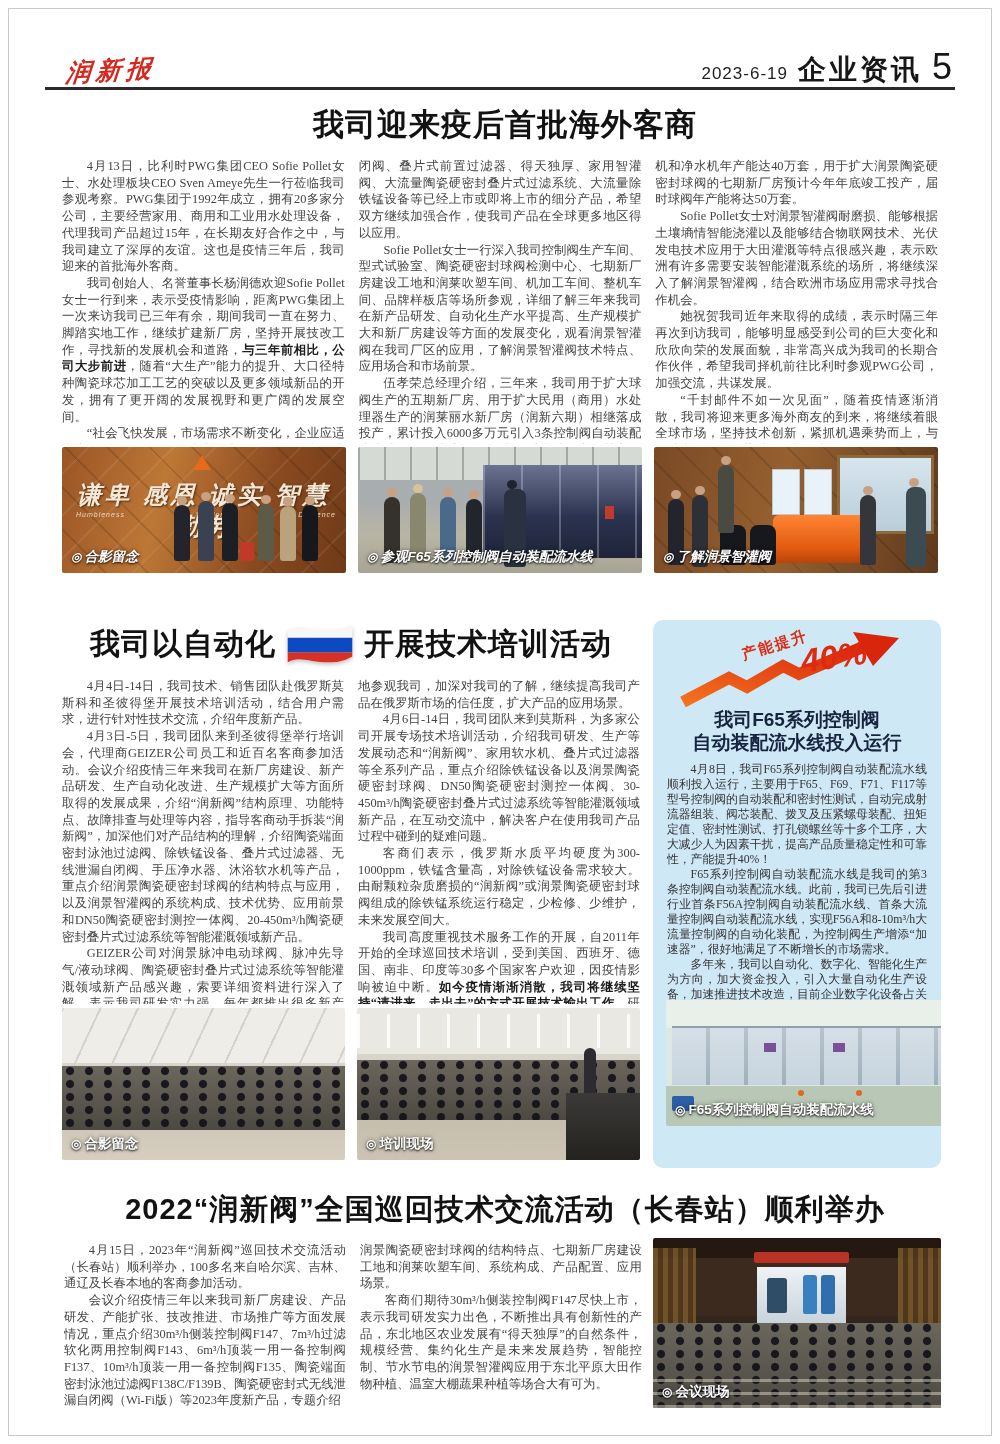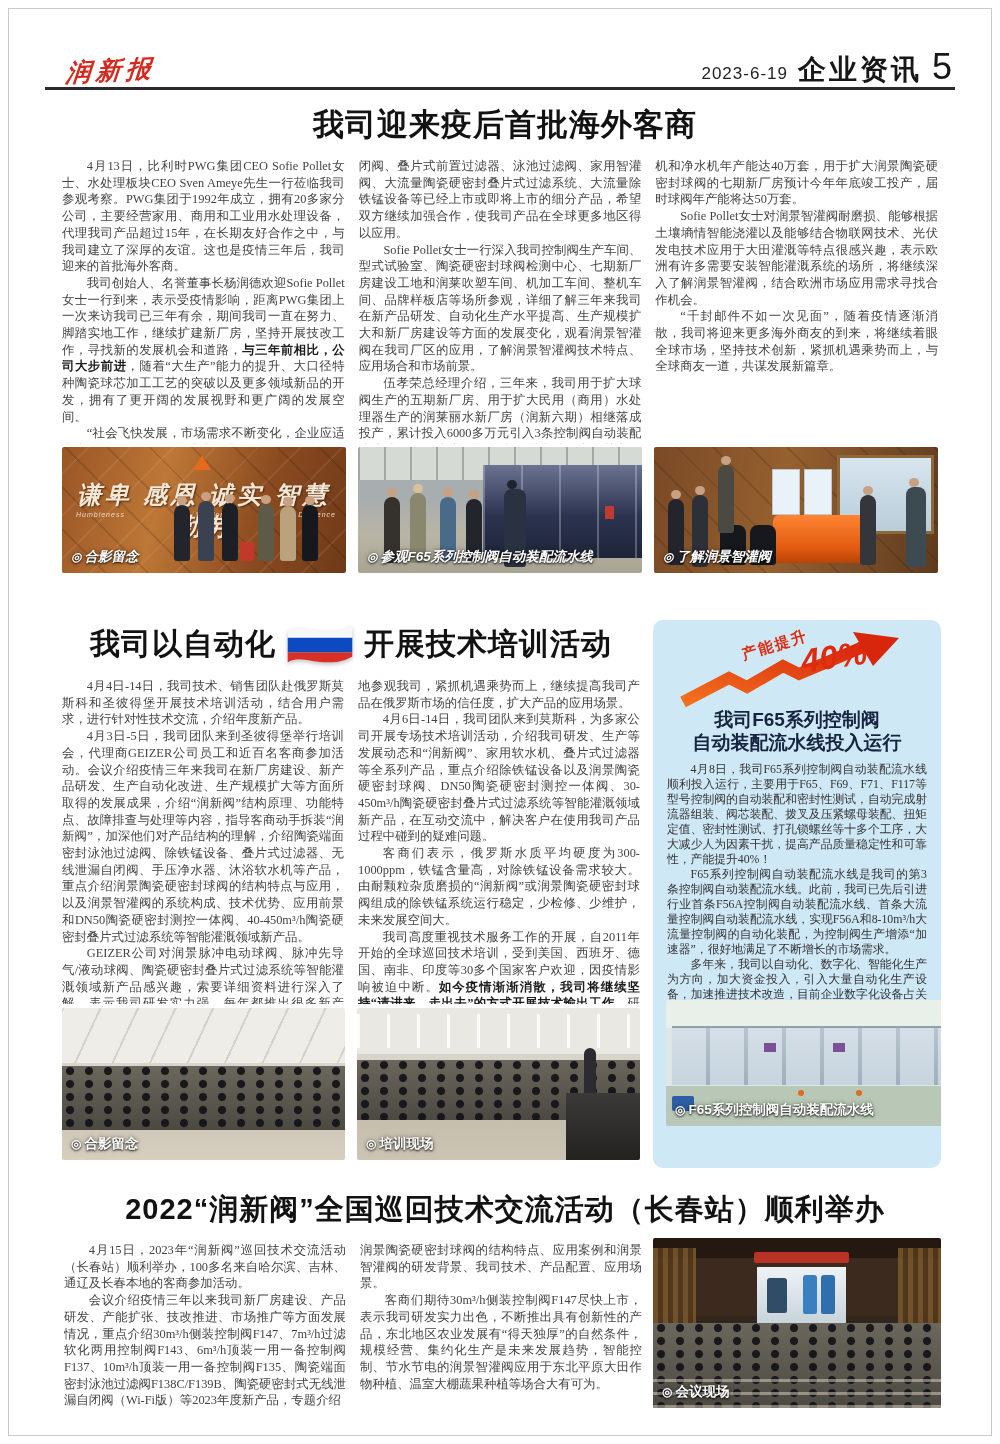--- a/index.html
+++ b/index.html
@@ -156,27 +156,28 @@
   <div class="header-rule"></div>
 
   <h1 class="headline a1-title">我司迎来疫后首批海外客商</h1>
   <div class="cols a1-cols">
     <div class="col">
       <p>4月13日，比利时PWG集团CEO Sofie Pollet女士、水处理板块CEO Sven Ameye先生一行莅临我司参观考察。PWG集团于1992年成立，拥有20多家分公司，主要经营家用、商用和工业用水处理设备，代理我司产品超过15年，在长期友好合作之中，与我司建立了深厚的友谊。这也是疫情三年后，我司迎来的首批海外客商。</p>
       <p><span>我司创始人、名誉董事长杨润德欢迎Sofie Pollet女士一行到来，表示受疫情影响，距离PWG集团上一次来访我司已三年有余，期间我司一直在努力、脚踏实地工作，继续扩建新厂房，坚持开展技改工作，寻找新的发展机会和道路，</span><b>与三年前相比，公司大步前进</b><span>，随着“大生产”能力的提升、大口径特种陶瓷球芯加工工艺的突破以及更多领域新品的开发，拥有了更开阔的发展视野和更广阔的发展空间。</span></p>
       <p>“社会飞快发展，市场需求不断变化，企业应适应变化调整研发思路和生产状态。”他介绍，我司从特种陶瓷平面密封到端面密封技术延伸研发的润景陶瓷硬密封球阀、润景智灌阀具有核心技术优势和突出特点，此外还有无线泄漏自</p>
     </div>
     <div class="col">
-      <p class="cont">闭阀、叠片式前置过滤器、泳池过滤阀、家用智灌阀、大流量陶瓷硬密封叠片式过滤系统、大流量除铁锰设备等已经上市或即将上市的细分产品，希望双方继续加强合作，使我司产品在全球更多地区得以应用。</p>
+      <p class="cont">闭阀、叠片式前置过滤器、得天独厚、家用智灌阀、大流量陶瓷硬密封叠片式过滤系统、大流量除铁锰设备等已经上市或即将上市的细分产品，希望双方继续加强合作，使我司产品在全球更多地区得以应用。</p>
       <p>Sofie Pollet女士一行深入我司控制阀生产车间、型式试验室、陶瓷硬密封球阀检测中心、七期新厂房建设工地和润莱吹塑车间、机加工车间、整机车间、品牌样板店等场所参观，详细了解三年来我司在新产品研发、自动化生产水平提高、生产规模扩大和新厂房建设等方面的发展变化，观看润景智灌阀在我司厂区的应用，了解润景智灌阀技术特点、应用场合和市场前景。</p>
       <p>伍孝荣总经理介绍，三年来，我司用于扩大球阀生产的五期新厂房、用于扩大民用（商用）水处理器生产的润莱丽水新厂房（润新六期）相继落成投产，累计投入6000多万元引入3条控制阀自动装配流水线、MES生产可视化执行系统以及大量其它自动化生产设备、吹塑机、注塑机和球阀加工设备，产能迅速提高，控制阀年产能达300万套，家用软水</p>
     </div>
     <div class="col">
       <p class="cont">机和净水机年产能达40万套，用于扩大润景陶瓷硬密封球阀的七期新厂房预计今年年底竣工投产，届时球阀年产能将达50万套。</p>
       <p>Sofie Pollet女士对润景智灌阀耐磨损、能够根据土壤墒情智能浇灌以及能够结合物联网技术、光伏发电技术应用于大田灌溉等特点很感兴趣，表示欧洲有许多需要安装智能灌溉系统的场所，将继续深入了解润景智灌阀，结合欧洲市场应用需求寻找合作机会。</p>
+      <p>她祝贺我司近年来取得的成绩，表示时隔三年再次到访我司，能够明显感受到公司的巨大变化和欣欣向荣的发展面貌，非常高兴成为我司的长期合作伙伴，希望我司择机前往比利时参观PWG公司，加强交流，共谋发展。</p>
       <p>“千封邮件不如一次见面”，随着疫情逐渐消散，我司将迎来更多海外商友的到来，将继续着眼全球市场，坚持技术创新，紧抓机遇乘势而上，与全球商友一道，共谋发展新篇章。</p>
     </div>
   </div>
 
   <div class="photo-row row1">
     <figure class="photo ph-wall">
       <span class="wall-logo"></span>
       <div class="wall-text">谦卑 感恩 诚实 智慧 勤劳</div>
       <div class="wall-sub">
         <span>Humbleness</span>
@@ -242,25 +243,25 @@
           <rect x="0" y="23" width="90" height="19" fill="#0d49c0"></rect>
           <rect x="0" y="42" width="90" height="22" fill="#d93025"></rect>
         </g>
       </svg>
     </span>
     <span>开展技术培训活动</span>
   </h2>
   <div class="cols a2-cols">
     <div class="col">
       <p>4月4日-14日，我司技术、销售团队赴俄罗斯莫斯科和圣彼得堡开展技术培训活动，结合用户需求，进行针对性技术交流，介绍年度新产品。</p>
-      <p>4月3日-5日，我司团队来到圣彼得堡举行培训会，代理商GEIZER公司员工和近百名客商参加活动。会议介绍疫情三年来我司在新厂房建设、新产品研发、生产自动化改进、生产规模扩大等方面所取得的发展成果，介绍“润新阀”结构原理、功能特点、故障排查与处理等内容，指导客商动手拆装“润新阀”，加深他们对产品结构的理解，介绍陶瓷端面密封泳池过滤阀、除铁锰设备、叠片式过滤器、无线泄漏自闭阀、手压净水器、沐浴软水机等产品，重点介绍润景陶瓷硬密封球阀的结构特点与应用，以及润景智灌阀的系统构成、技术优势、应用前景和DN50陶瓷硬密封测控一体阀、40-450m³/h陶瓷硬密封叠片式过滤系统等智能灌溉领域新产品。</p>
+      <p>4月3日-5日，我司团队来到圣彼得堡举行培训会，代理商GEIZER公司员工和近百名客商参加活动。会议介绍疫情三年来我司在新厂房建设、新产品研发、生产自动化改进、生产规模扩大等方面所取得的发展成果，介绍“润新阀”结构原理、功能特点、故障排查与处理等内容，指导客商动手拆装“润新阀”，加深他们对产品结构的理解，介绍陶瓷端面密封泳池过滤阀、除铁锰设备、叠片式过滤器、无线泄漏自闭阀、手压净水器、沐浴软水机等产品，重点介绍润景陶瓷硬密封球阀的结构特点与应用，以及润景智灌阀的系统构成、技术优势、应用前景和DN50陶瓷硬密封测控一体阀、20-450m³/h陶瓷硬密封叠片式过滤系统等智能灌溉领域新产品。</p>
       <p>GEIZER公司对润景脉冲电动球阀、脉冲先导气/液动球阀、陶瓷硬密封叠片式过滤系统等智能灌溉领域新产品感兴趣，索要详细资料进行深入了解，表示我司研发实力强，每年都推出很多新产品，产品质量稳定性和可靠性高，将安排公司人员来我司参观，深入学习产品技术知识，组织客户实</p>
     </div>
     <div class="col">
-      <p class="cont">地参观我司，紧抓机遇乘势而上，继续提高我司产品在俄罗斯市场的信任度，扩大产品的应用场景。</p>
+      <p class="cont">地参观我司，加深对我司的了解，继续提高我司产品在俄罗斯市场的信任度，扩大产品的应用场景。</p>
       <p>4月6日-14日，我司团队来到莫斯科，为多家公司开展专场技术培训活动，介绍我司研发、生产等发展动态和“润新阀”、家用软水机、叠片式过滤器等全系列产品，重点介绍除铁锰设备以及润景陶瓷硬密封球阀、DN50陶瓷硬密封测控一体阀、30-450m³/h陶瓷硬密封叠片式过滤系统等智能灌溉领域新产品，在互动交流中，解决客户在使用我司产品过程中碰到的疑难问题。</p>
       <p>客商们表示，俄罗斯水质平均硬度为300-1000ppm，铁锰含量高，对除铁锰设备需求较大。由耐颗粒杂质磨损的“润新阀”或润景陶瓷硬密封球阀组成的除铁锰系统运行稳定，少检修、少维护，未来发展空间大。</p>
       <p><span>我司高度重视技术服务工作的开展，自2011年开始的全球巡回技术培训，受到美国、西班牙、德国、南非、印度等30多个国家客户欢迎，因疫情影响被迫中断。</span><b>如今疫情渐渐消散，我司将继续坚持“请进来、走出去”的方式开展技术输出工作</b><span>，研发更多符合市场需求和消费趋势的新产品，满足更多用户的期待。</span></p>
     </div>
   </div>
 
   <div class="photo-row row2">
     <figure class="photo ph-hall">
       <div class="crowd-band" style="top:38%;height:42%"></div>
       <figcaption class="cap">
@@ -317,21 +318,21 @@
     </figure>
   </aside>
 
   <h2 class="headline a3-title">2022“润新阀”全国巡回技术交流活动（长春站）顺利举办</h2>
   <div class="cols a3-cols">
     <div class="col">
       <p>4月15日，2023年“润新阀”巡回技术交流活动（长春站）顺利举办，100多名来自哈尔滨、吉林、通辽及长春本地的客商参加活动。</p>
       <p>会议介绍疫情三年以来我司新厂房建设、产品研发、产能扩张、技改推进、市场推广等方面发展情况，重点介绍30m³/h侧装控制阀F147、7m³/h过滤软化两用控制阀F143、6m³/h顶装一用一备控制阀F137、10m³/h顶装一用一备控制阀F135、陶瓷端面密封泳池过滤阀F138C/F139B、陶瓷硬密封式无线泄漏自闭阀（Wi-Fi版）等2023年度新产品，专题介绍</p>
     </div>
     <div class="col">
-      <p class="cont">润景陶瓷硬密封球阀的结构特点、应用案例和润景智灌阀的研发背景、我司技术、产品配置、应用场景。</p>
+      <p class="cont">润景陶瓷硬密封球阀的结构特点、七期新厂房建设工地和润莱吹塑车间、系统构成、产品配置、应用场景。</p>
       <p>客商们期待30m³/h侧装控制阀F147尽快上市，表示我司研发实力出色，不断推出具有创新性的产品，东北地区农业发展有“得天独厚”的自然条件，规模经营、集约化生产是未来发展趋势，智能控制、节水节电的润景智灌阀应用于东北平原大田作物种植、温室大棚蔬果种植等场合大有可为。</p>
     </div>
   </div>
   <figure class="photo conf ph-conf">
     <div class="wall-gold" style="left:0"></div>
     <div class="wall-gold" style="right:0"></div>
     <div class="banner"></div>
     <div class="screen">
       <i style="left:12%;top:20%;width:22%;height:62%;background:#2f4d66"></i>
       <i style="left:52%;top:14%;width:16%;height:70%;background:#3a80c0"></i>

